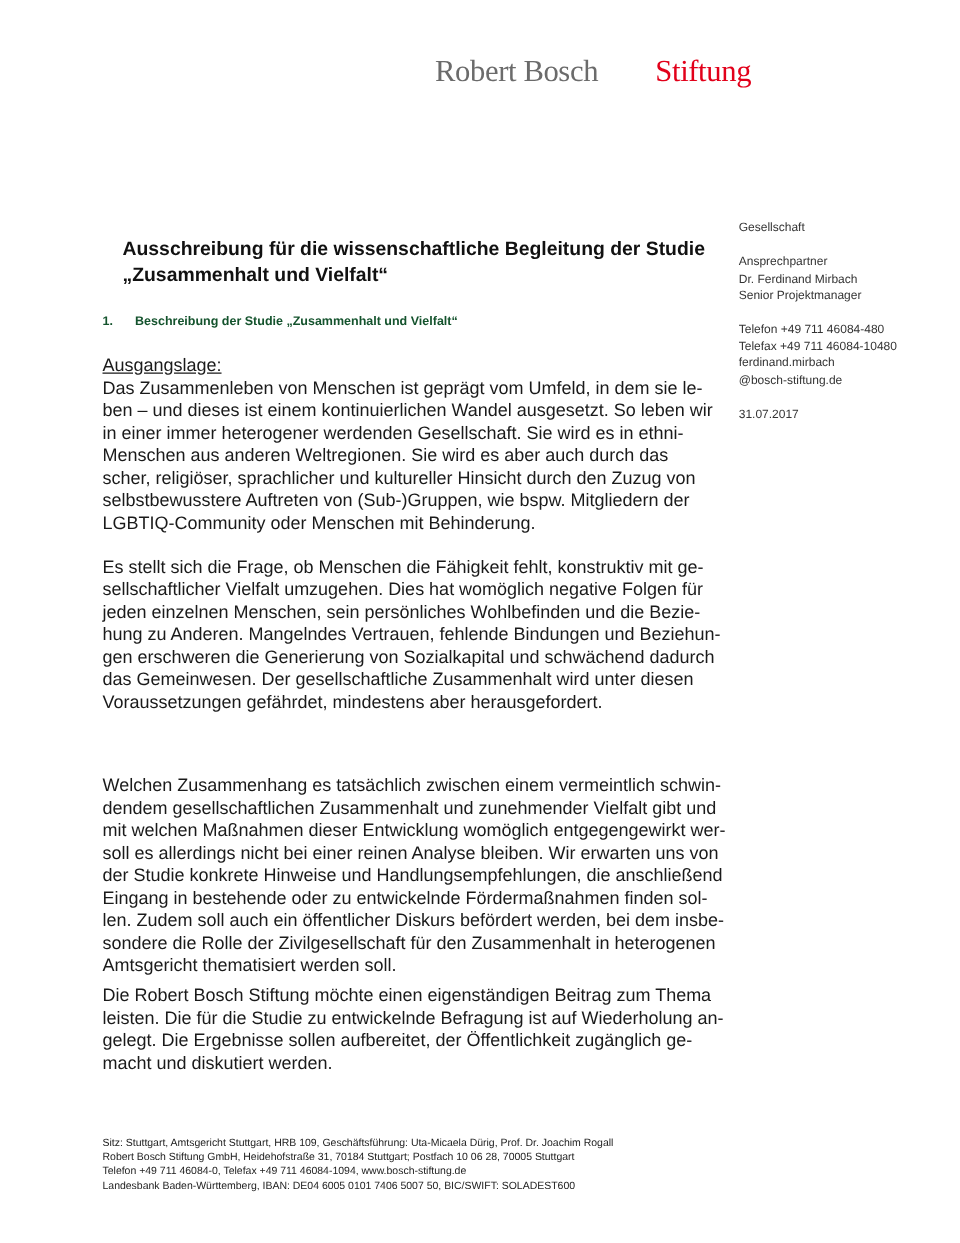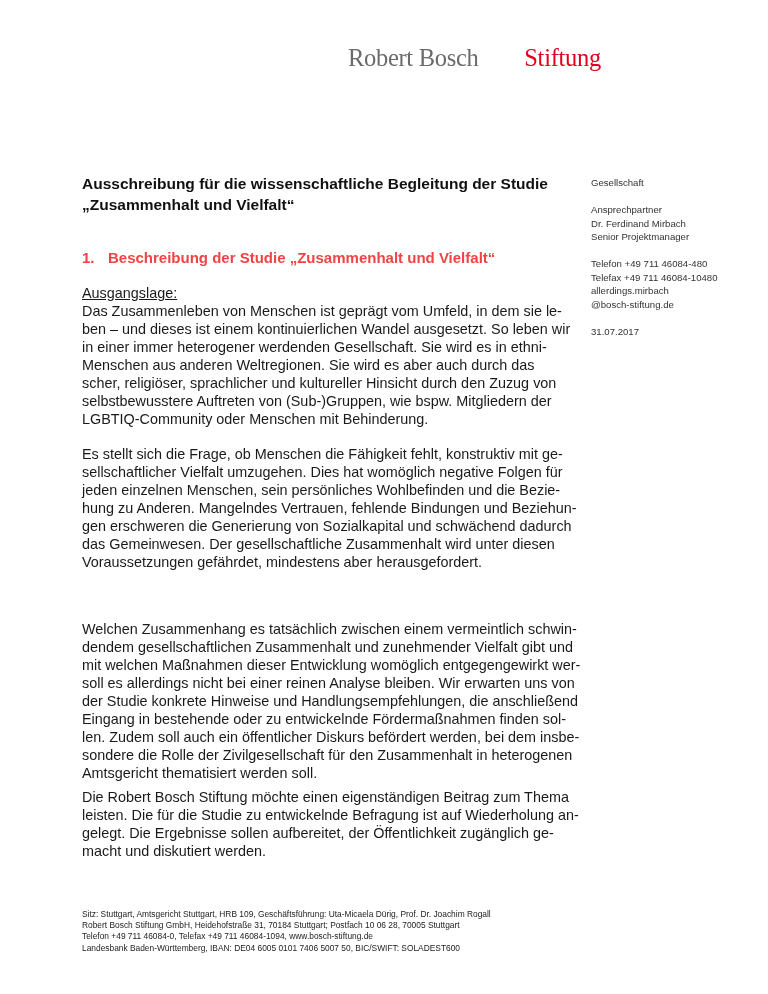--- a/index.html
+++ b/index.html
@@ -28,32 +28,32 @@
     .logo .red { color: #e2001a; margin-left: 40px; }
 
     .title {
       position: absolute;
       top: 173px;
       left: 82px;
       width: 490px;
       font-weight: bold;
       font-size: 15.5px;
       line-height: 21px;
-      margin: 0;
+      margin: 16px;
       color: #111;
     }
     .section-heading {
       position: absolute;
       top: 249px;
       left: 82px;
       font-weight: bold;
-      font-size: 15px;
+      font-size: 10px;
       line-height: 18px;
       margin: 0;
-      color: #ef4444;
+      color: #14532d;
       white-space: nowrap;
     }
     .section-heading .num { display: inline-block; width: 26px; }
 
     .body-text {
       position: absolute;
       left: 82px;
       width: 490px;
       font-size: 14.4px;
       line-height: 18px;
@@ -149,21 +149,21 @@
 
 <aside class="sidebar">
   <span class="line">Gesellschaft</span>
   <span class="gap"></span>
   <span class="line">Ansprechpartner</span>
   <span class="line">Dr. Ferdinand Mirbach</span>
   <span class="line">Senior Projektmanager</span>
   <span class="gap"></span>
   <span class="line">Telefon +49 711 46084-480</span>
   <span class="line">Telefax +49 711 46084-10480</span>
-  <span class="line">allerdings.mirbach</span>
+  <span class="line">ferdinand.mirbach</span>
   <span class="line">@bosch-stiftung.de</span>
   <span class="gap"></span>
   <span class="line">31.07.2017</span>
 </aside>
 
 <footer class="footer">
   <span class="line">Sitz: Stuttgart, Amtsgericht Stuttgart, HRB 109, Geschäftsführung: Uta-Micaela Dürig, Prof. Dr. Joachim Rogall</span>
   <span class="line">Robert Bosch Stiftung GmbH, Heidehofstraße 31, 70184 Stuttgart; Postfach 10 06 28, 70005 Stuttgart</span>
   <span class="line">Telefon +49 711 46084-0, Telefax +49 711 46084-1094, www.bosch-stiftung.de</span>
   <span class="line">Landesbank Baden-Württemberg, IBAN: DE04 6005 0101 7406 5007 50, BIC/SWIFT: SOLADEST600</span>

